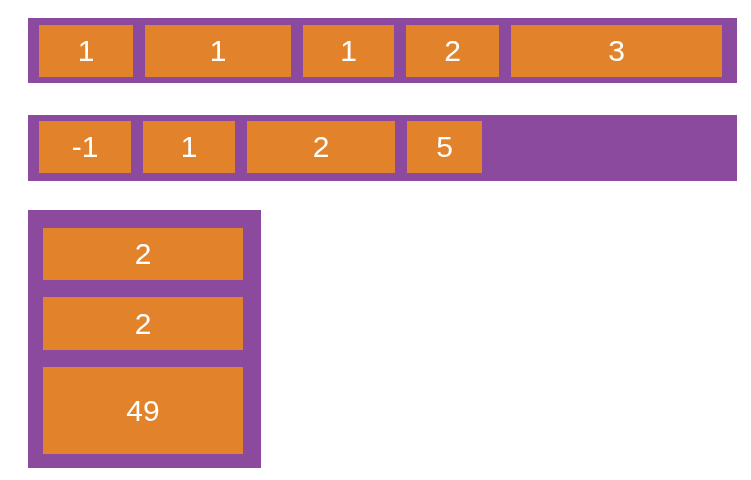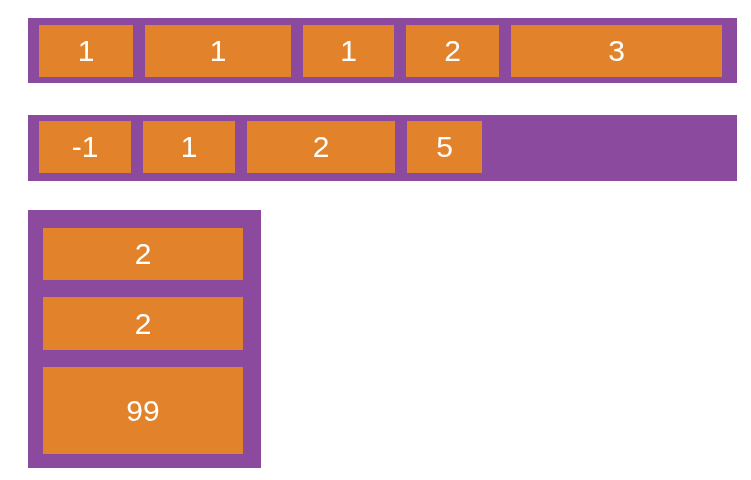--- a/index.html
+++ b/index.html
@@ -89,16 +89,16 @@
   <div class="flex-container" id="container-b">
     <div class="flex-item i0">-1</div>
     <div class="flex-item i1">1</div>
     <div class="flex-item i2">2</div>
     <div class="flex-item i3">5</div>
   </div>
 
   <div class="flex-container" id="container-c">
     <div class="flex-item i0">2</div>
     <div class="flex-item i1">2</div>
-    <div class="flex-item i2">99</div>
+    <div class="flex-item i2">49</div>
   </div>
 
 </main>
 
 </body></html>

